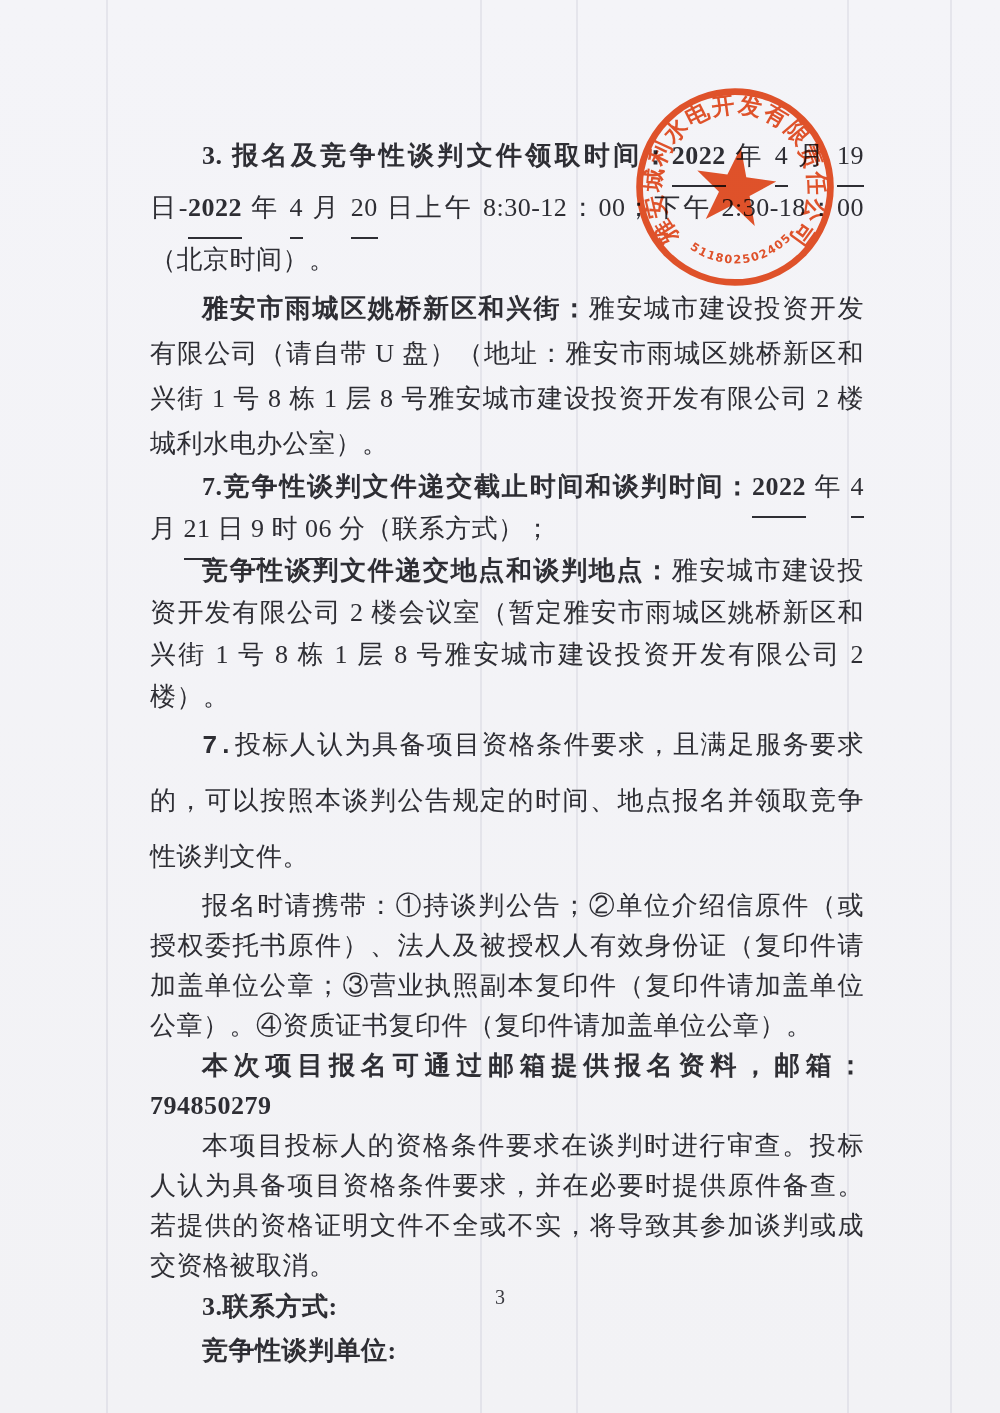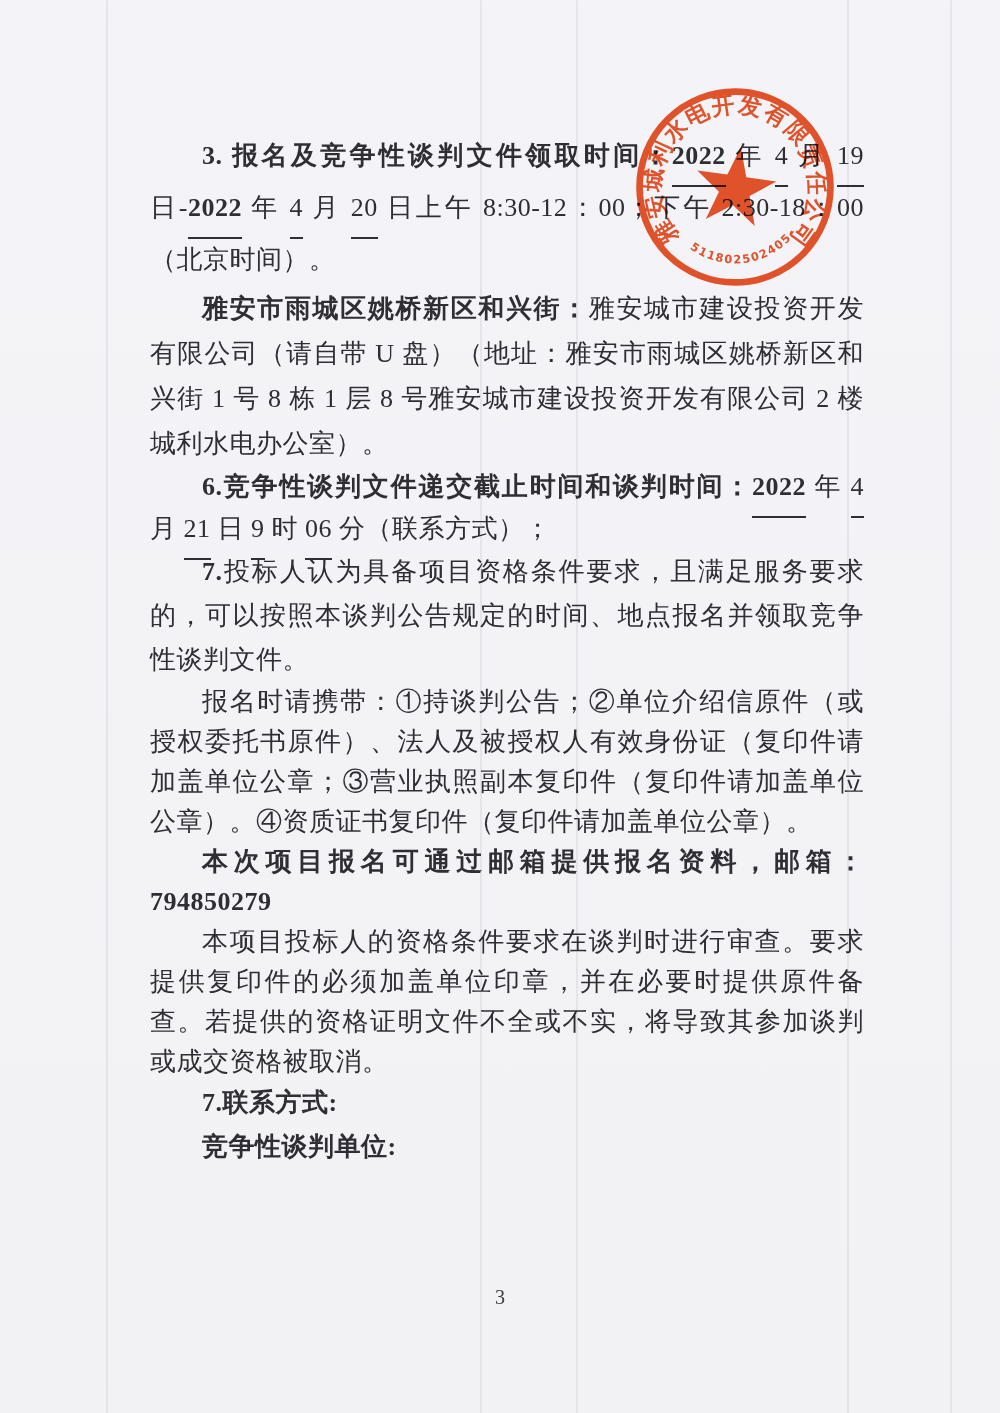--- a/index.html
+++ b/index.html
@@ -21,21 +21,21 @@
     text-align:justify;
     letter-spacing:0.5px;
   }
   .content p{margin:0;text-indent:2em;}
   .b{font-weight:bold;}
   .u{border-bottom:2px solid currentColor;padding-bottom:15px;}
   .p1{line-height:52px;}
   .p2{line-height:45px;margin-top:3px;}
   .p3{line-height:42px;margin-top:34px;}
   .p4{line-height:42px;}
-  .p5{line-height:44px;margin-top:2px;}
+  .p5{line-height:56px;margin-top:2px;font-family:Liberation Mono, monospace;}
   .p6{line-height:40px;}
   .p7{line-height:40px;margin-top:8px;font-weight:bold;}
   .p8{line-height:40px;}
   .p9{line-height:42px;margin-top:4px;}
   .p10{line-height:46px;}
   .page-number{
     position:absolute;left:0;right:0;top:1286px;
     text-align:center;font-size:20px;color:#3a3a40;
   }
   .seal{
@@ -62,26 +62,27 @@
 
   <div class="scanline" style="left:106px"></div>
   <div class="scanline" style="left:480px"></div>
   <div class="scanline" style="left:576px"></div>
   <div class="scanline" style="left:847px"></div>
   <div class="scanline" style="left:950px"></div>
 
   <div class="content">
     <p class="p1"><span class="b">3. 报名及竞争性谈判文件领取时间：</span><span class="b u">2022</span><span> 年 </span><span class="u">4</span><span> 月 </span><span class="u">19</span><span> 日-</span><span class="b u">2022</span><span> 年 </span><span class="u">4</span><span> 月 </span><span class="u">20</span><span> 日上午 8:30-12：00；下午 2:30-18：00（北京时间）。</span></p>
     <p class="p2"><span class="b">雅安市雨城区姚桥新区和兴街：</span><span>雅安城市建设投资开发有限公司（请自带 U 盘）（地址：雅安市雨城区姚桥新区和兴街 1 号 8 栋 1 层 8 号雅安城市建设投资开发有限公司 2 楼城利水电办公室）。</span></p>
-    <p class="p3"><span class="b">6.竞争性谈判文件递交截止时间和谈判时间：</span><span class="b u">2022</span><span> 年 </span><span class="u">4</span><span> 月 </span><span class="u">21</span><span> 日 </span><span class="u">9</span><span> 时 </span><span class="u">06</span><span> 分（联系方式）；</span></p>
+    <p class="p3"><span class="b">7.竞争性谈判文件递交截止时间和谈判时间：</span><span class="b u">2022</span><span> 年 </span><span class="u">4</span><span> 月 </span><span class="u">21</span><span> 日 </span><span class="u">9</span><span> 时 </span><span class="u">06</span><span> 分（联系方式）；</span></p>
+    <p class="p4"><span class="b">竞争性谈判文件递交地点和谈判地点：</span><span>雅安城市建设投资开发有限公司 2 楼会议室（暂定雅安市雨城区姚桥新区和兴街 1 号 8 栋 1 层 8 号雅安城市建设投资开发有限公司 2 楼）。</span></p>
     <p class="p5"><span class="b">7.</span><span>投标人认为具备项目资格条件要求，且满足服务要求的，可以按照本谈判公告规定的时间、地点报名并领取竞争性谈判文件。</span></p>
     <p class="p6"><span>报名时请携带：①持谈判公告；②单位介绍信原件（或授权委托书原件）、法人及被授权人有效身份证（复印件请加盖单位公章；③营业执照副本复印件（复印件请加盖单位公章）。④资质证书复印件（复印件请加盖单位公章）。</span></p>
     <p class="p7"><span>本次项目报名可通过邮箱提供报名资料，邮箱：794850279</span></p>
-    <p class="p8"><span>本项目投标人的资格条件要求在谈判时进行审查。要求提供复印件的必须加盖单位印章，并在必要时提供原件备查。若提供的资格证明文件不全或不实，将导致其参加谈判或成交资格被取消。</span></p>
-    <p class="p9"><span class="b">7.联系方式:</span></p>
+    <p class="p8"><span>本项目投标人的资格条件要求在谈判时进行审查。投标人认为具备项目资格条件要求，并在必要时提供原件备查。若提供的资格证明文件不全或不实，将导致其参加谈判或成交资格被取消。</span></p>
+    <p class="p9"><span class="b">3.联系方式:</span></p>
     <p class="p10"><span class="b">竞争性谈判单位:</span></p>
   </div>
 
   <svg class="seal" viewBox="0 0 220 220" xmlns="http://www.w3.org/2000/svg">
     <circle class="ring" cx="110" cy="110" r="100"></circle>
     <path id="sealArcTop" d="M 54.8 165.2 A 78 78 0 1 1 165.2 165.2" fill="none"></path>
     <path id="sealArcBottom" d="M 53.4 166.6 A 80 80 0 0 0 166.6 166.6" fill="none"></path>
     <polygon class="star" transform="rotate(8 110 112)" points="110,68 120.0,98.2 151.8,98.4 126.2,117.3 135.9,147.6 110,129 84.1,147.6 93.8,117.3 68.2,98.4 100.0,98.2"></polygon>
     <text class="arc-text">
       <textPath href="#sealArcTop" startOffset="4">雅安城利水电开发有限责任公司</textPath>

